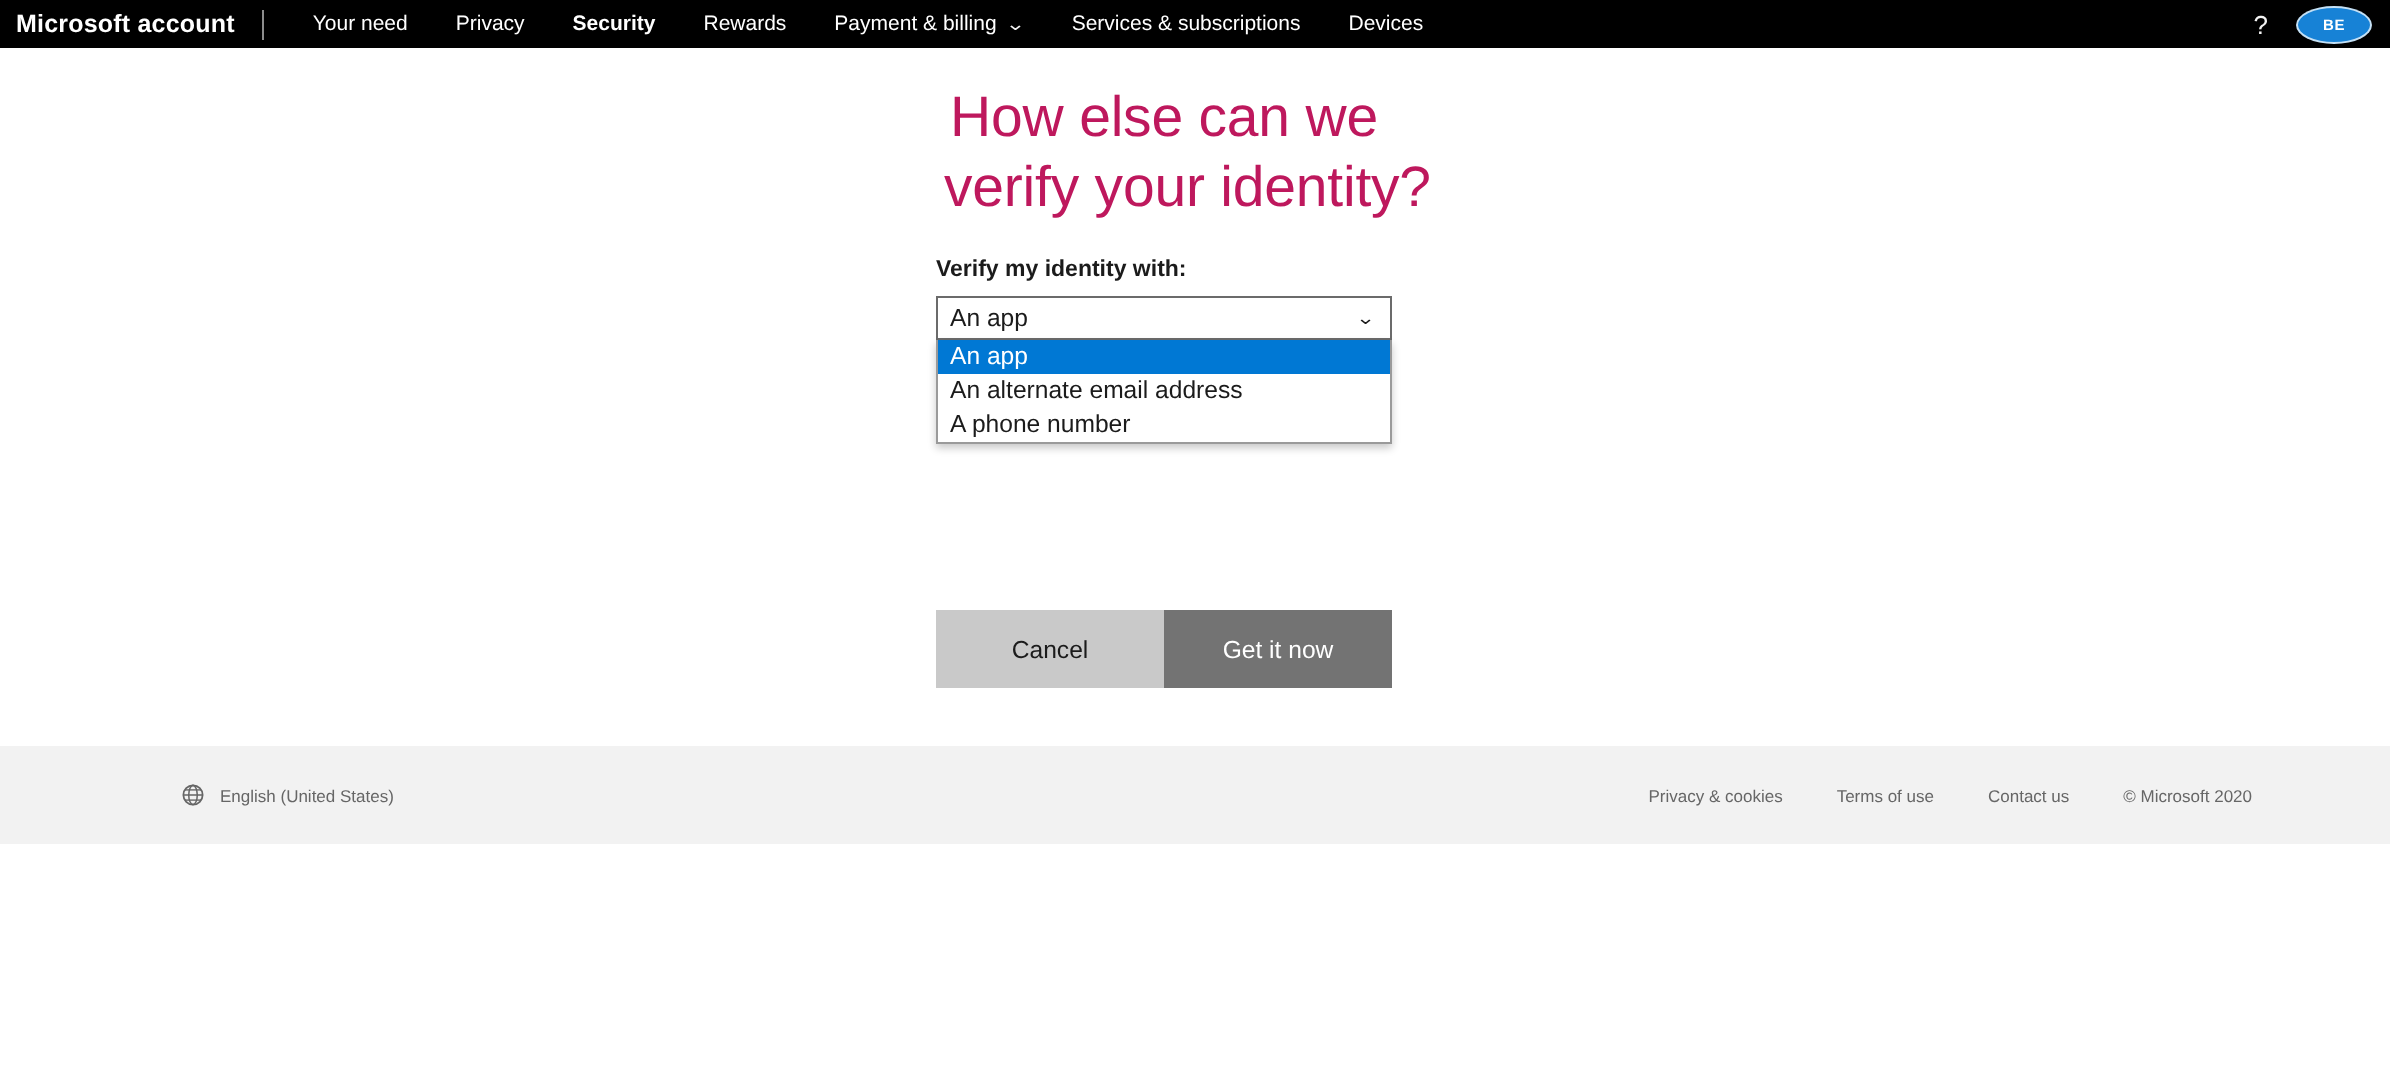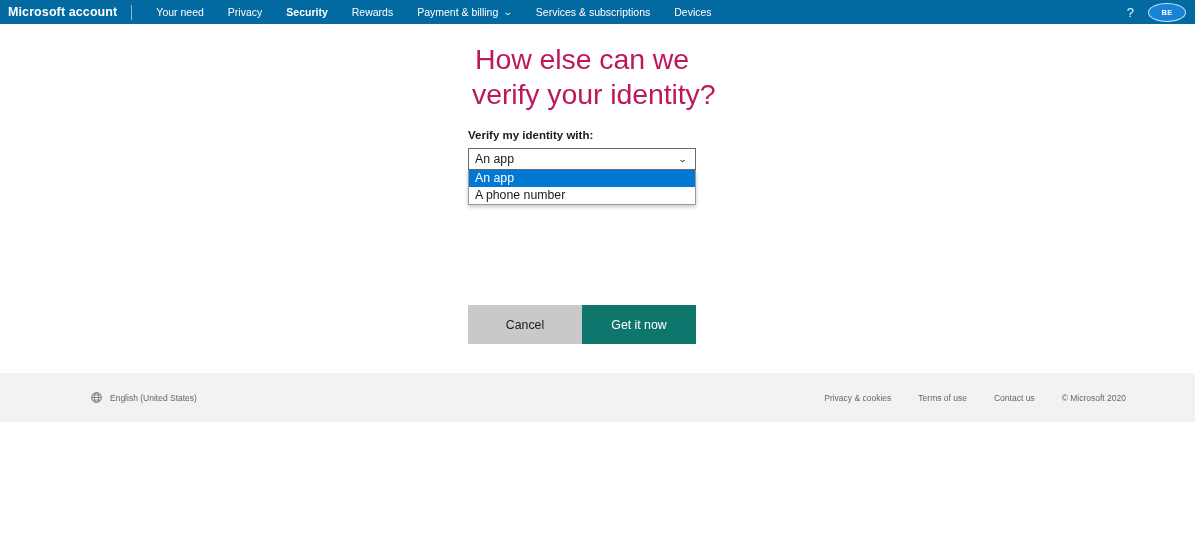--- a/index.html
+++ b/index.html
@@ -14,21 +14,21 @@
     position: relative;
     width: 1195px; height: 545px;
     overflow: hidden;
     background: #ffffff;
   }
 
   
   .topnav {
     position: absolute; left: 0; top: 0;
     width: 1195px; height: 24px;
-    background: #0369a1;
+    background: #000000;
     display: flex; align-items: center;
     white-space: nowrap;
   }
   .brand {
     color: #ffffff;
     font-size: 12.5px;
     font-weight: bold;
     padding-left: 8px;
     letter-spacing: .1px;
   }
@@ -184,21 +184,21 @@
   .btn {
     height: 39px;
     min-width: 114px;
     font-size: 12.3px;
     display: flex; align-items: center; justify-content: center;
     cursor: pointer;
     border: none;
     font-family: "Liberation Sans", sans-serif;
   }
   .btn-cancel { background: #c9c9c9; color: #1b1b1b; }
-  .btn-primary { background: #0f766e; color: #ffffff; }
+  .btn-primary { background: #737373; color: #ffffff; }
 
   
   .footer {
     position: absolute;
     left: 0; top: 373px;
     width: 1195px; height: 49px;
     background: #f2f2f2;
     display: flex; align-items: center;
   }
   .footer-left {
@@ -275,20 +275,21 @@
         <span>password. Or, </span><a>set up a different Authenticator app.</a>
       </div>
 
       <div class="select-box">
         <span class="sel-value">An app</span>
         <span class="sel-chev">⌄</span>
       </div>
 
       <div class="dropdown-list">
         <div class="dd-option selected">An app</div>
+        <div class="dd-option">An alternate email address</div>
         <div class="dd-option">A phone number</div>
       </div>
 
     </div>
   </div>
 
   <div class="btn-row">
     <div class="btn btn-cancel">Cancel</div>
     <div class="btn btn-primary">Get it now</div>
   </div>

